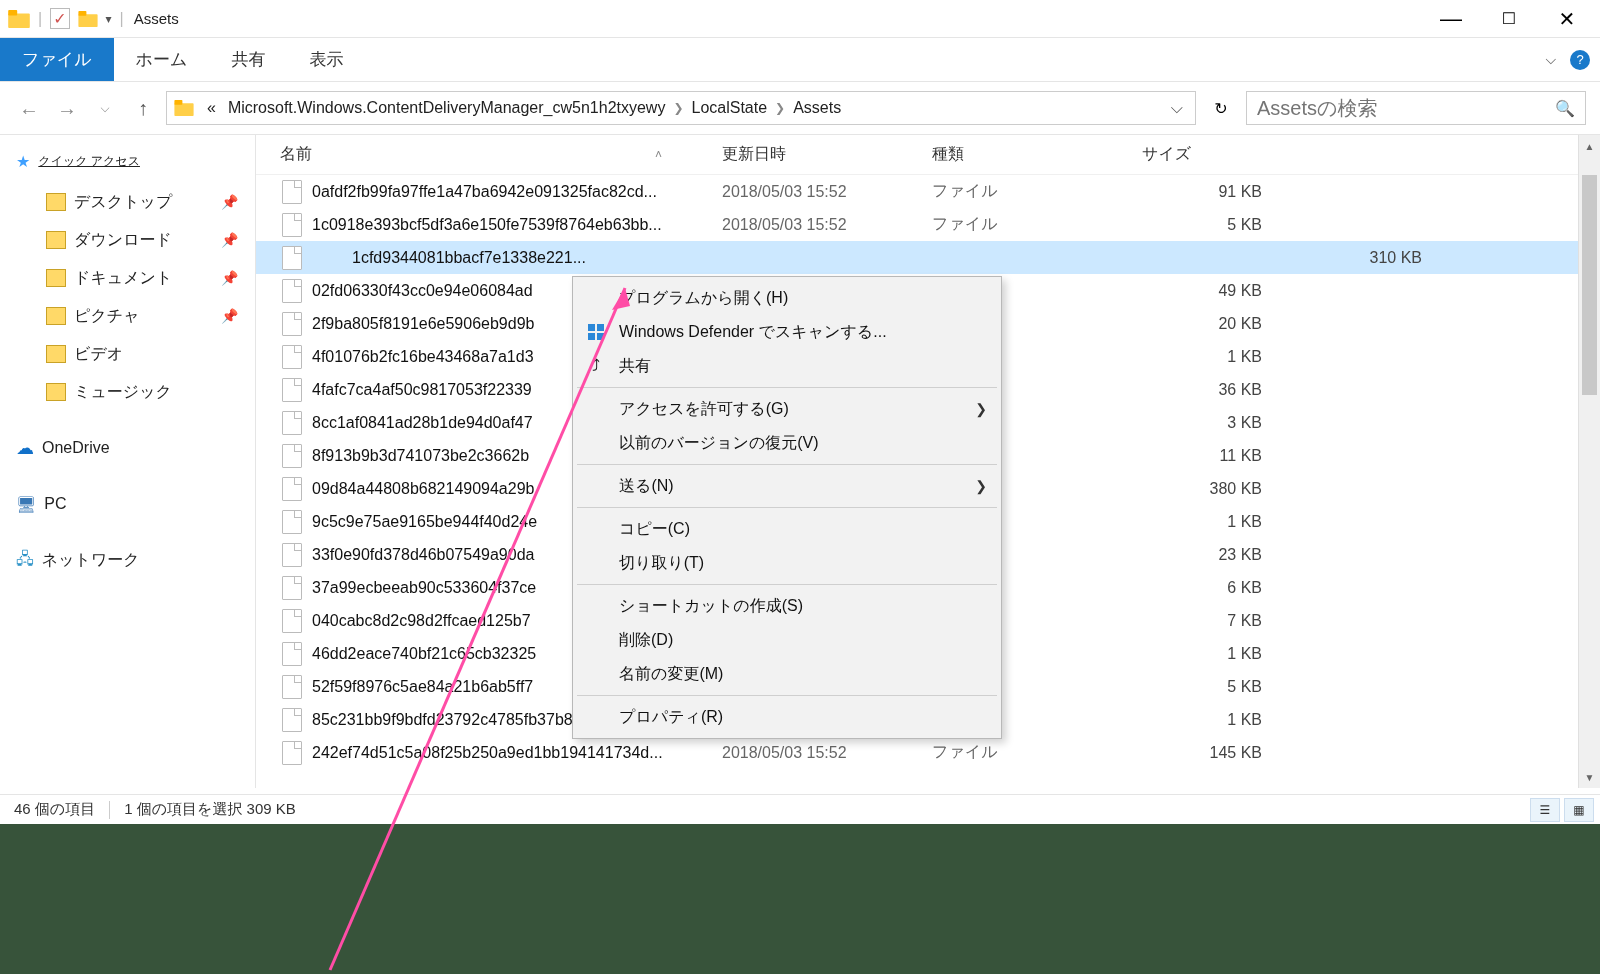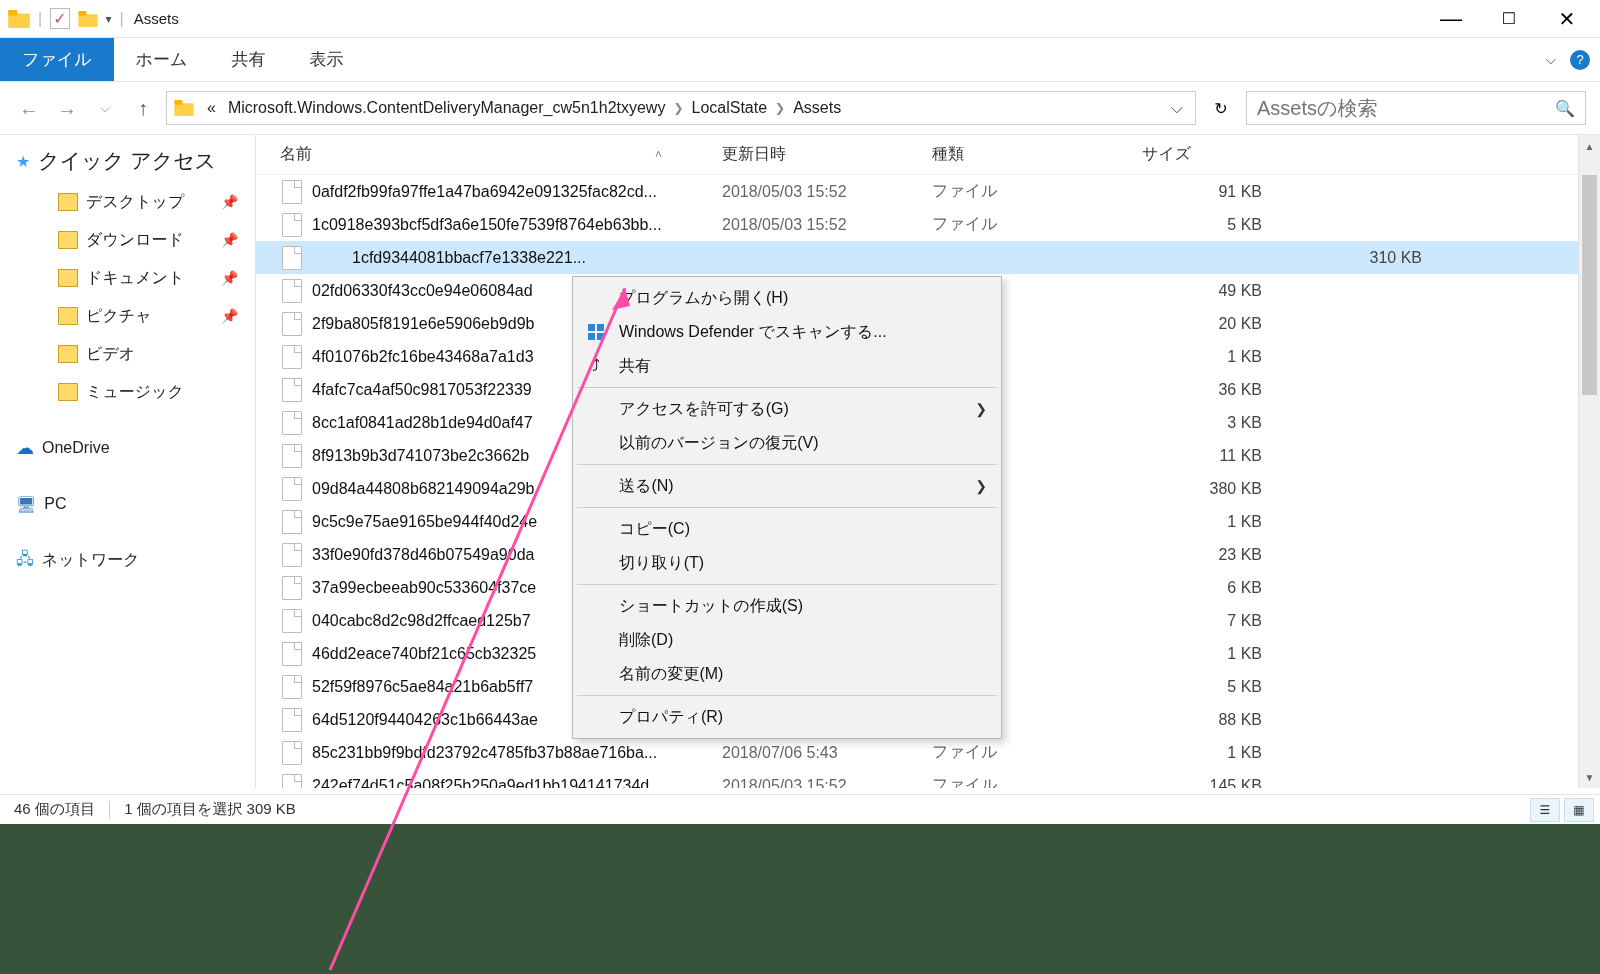--- a/index.html
+++ b/index.html
@@ -34,26 +34,26 @@
   .navbar .searchbox input { border: none; outline: none; flex: 1; font-size: 20px; color: #333; }
   .navbar .searchbox .srch-ic { font-size: 16px; color: #444; }
 
   
   .main { display: flex; height: 654px; border-top: 1px solid #e5e5e5; position: relative; }
 
   
   .navpane { width: 256px; border-right: 1px solid #e5e5e5; padding-top: 4px; font-size: 16px; color: #222; overflow: hidden; }
   .navpane .item { height: 38px; display: flex; align-items: center; padding-left: 16px; gap: 8px; }
   .navpane .item.top { font-weight: 400; }
-  .navpane .item.sub { padding-left: 46px; margin-left: 12px; }
+  .navpane .item.sub { padding-left: 46px; }
   .navpane .item .star { color: #3fa0ff; font-size: 16px; }
   .navpane .item .pin { margin-left: auto; margin-right: 16px; color: #888; font-size: 14px; }
   .navpane .item .ic { width: 20px; height: 18px; display: inline-block; }
   .navpane .item.quickaccess { background: linear-gradient(to bottom, rgba(0,0,0,0)0%,rgba(0,0,0,0)100%); height: 44px; }
-  .navpane .item.quickaccess .lbl { font-size: 21px; }
+  .navpane .item.quickaccess .lbl { font-size: 12px; text-decoration: underline; }
   .navpane .section-gap { height: 18px; }
 
   
   .filelist { flex: 1; display: flex; flex-direction: column; position: relative; }
   .columns { height: 40px; display: flex; align-items: center; font-size: 16px; color: #333; border-bottom: 1px solid #f0f0f0; }
   .columns .col-name { padding-left: 24px; width: 466px; display: flex; align-items: center; }
   .columns .col-name .sort { margin-left: auto; margin-right: 60px; color: #888; font-size: 12px; }
   .columns .col-date { width: 210px; }
   .columns .col-type { width: 210px; }
   .columns .col-size { width: 140px; text-align: left; }
@@ -334,27 +334,20 @@
         </div>
         <div class="row">
           <span class="file-ic"></span>
           <span class="name">52f59f8976c5ae84a21b6ab5ff7</span>
           <span class="date"></span>
           <span class="type"></span>
           <span class="size">5 KB</span>
         </div>
         <div class="row">
           <span class="file-ic"></span>
-          <span class="name">64d5120f94404263c1b66443ae</span>
-          <span class="date"></span>
-          <span class="type"></span>
-          <span class="size">88 KB</span>
-        </div>
-        <div class="row">
-          <span class="file-ic"></span>
           <span class="name">85c231bb9f9bdfd23792c4785fb37b88ae716ba...</span>
           <span class="date">2018/07/06 5:43</span>
           <span class="type">ファイル</span>
           <span class="size">1 KB</span>
         </div>
         <div class="row">
           <span class="file-ic"></span>
           <span class="name">242ef74d51c5a08f25b250a9ed1bb194141734d...</span>
           <span class="date">2018/05/03 15:52</span>
           <span class="type">ファイル</span>

